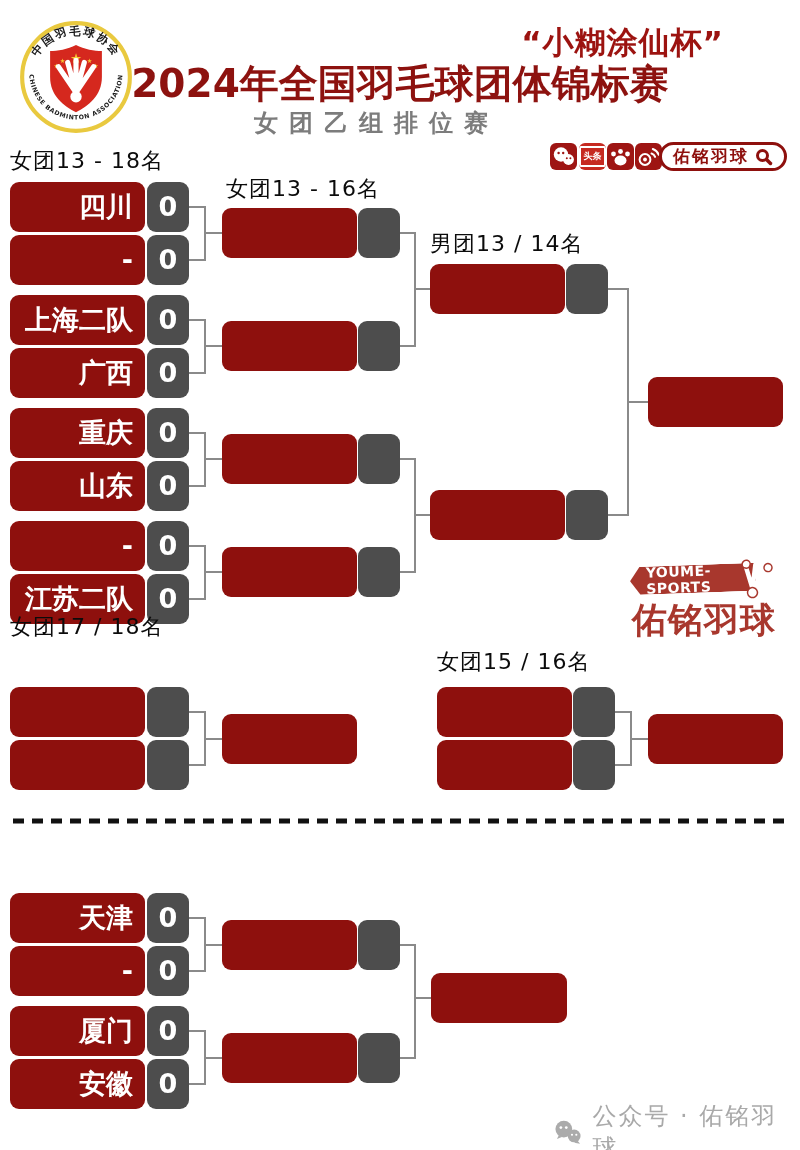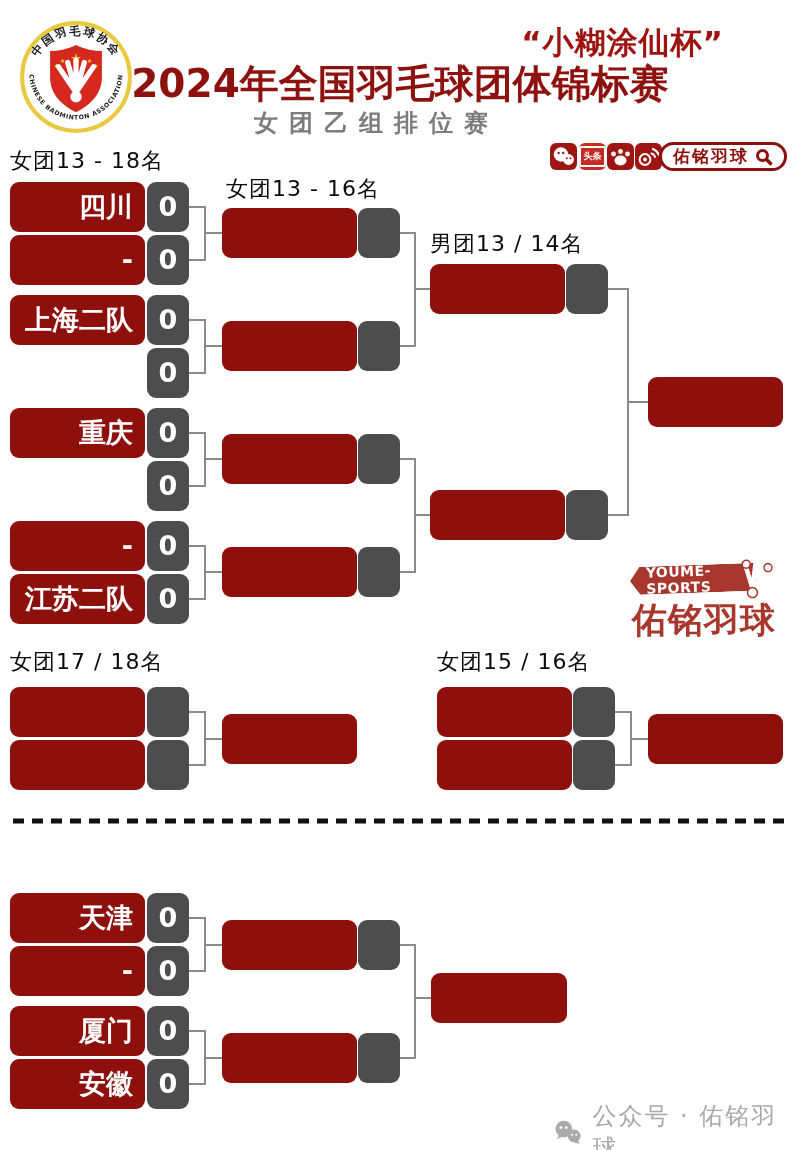--- a/index.html
+++ b/index.html
@@ -158,27 +158,29 @@
   </div>
   <div class="trow" style="left:10px;top:235px">
     <div class="tname">-</div>
     <div class="tscore">0</div>
   </div>
   <div class="trow" style="left:10px;top:295px">
     <div class="tname">上海二队</div>
     <div class="tscore">0</div>
   </div>
   <div class="trow" style="left:10px;top:348px">
+    <div class="tname">广西</div>
     <div class="tscore">0</div>
   </div>
   <div class="trow" style="left:10px;top:408px">
     <div class="tname">重庆</div>
     <div class="tscore">0</div>
   </div>
   <div class="trow" style="left:10px;top:461px">
+    <div class="tname">山东</div>
     <div class="tscore">0</div>
   </div>
   <div class="trow" style="left:10px;top:521px">
     <div class="tname">-</div>
     <div class="tscore">0</div>
   </div>
   <div class="trow" style="left:10px;top:574px">
     <div class="tname">江苏二队</div>
     <div class="tscore">0</div>
   </div>
@@ -192,21 +194,21 @@
   <div class="slot" style="left:222px;top:547px"></div>
   <div class="slot-g" style="left:358px;top:547px"></div>
 
   <div class="slot" style="left:430px;top:264px"></div>
   <div class="slot-g" style="left:566px;top:264px"></div>
   <div class="slot" style="left:430px;top:490px"></div>
   <div class="slot-g" style="left:566px;top:490px"></div>
 
   <div class="slot" style="left:648px;top:377px"></div>
 
-  <div class="lbl" style="left:10px;top:647px">女团17 / 18名</div>
+  <div class="lbl" style="left:10px;top:612px">女团17 / 18名</div>
   <div class="slot" style="left:10px;top:687px"></div>
   <div class="slot-g" style="left:147px;top:687px"></div>
   <div class="slot" style="left:10px;top:740px"></div>
   <div class="slot-g" style="left:147px;top:740px"></div>
   <div class="slot" style="left:222px;top:714px"></div>
 
   <div class="lbl" style="left:437px;top:647px">女团15 / 16名</div>
   <div class="slot" style="left:437px;top:687px"></div>
   <div class="slot-g" style="left:573px;top:687px"></div>
   <div class="slot" style="left:437px;top:740px"></div>

